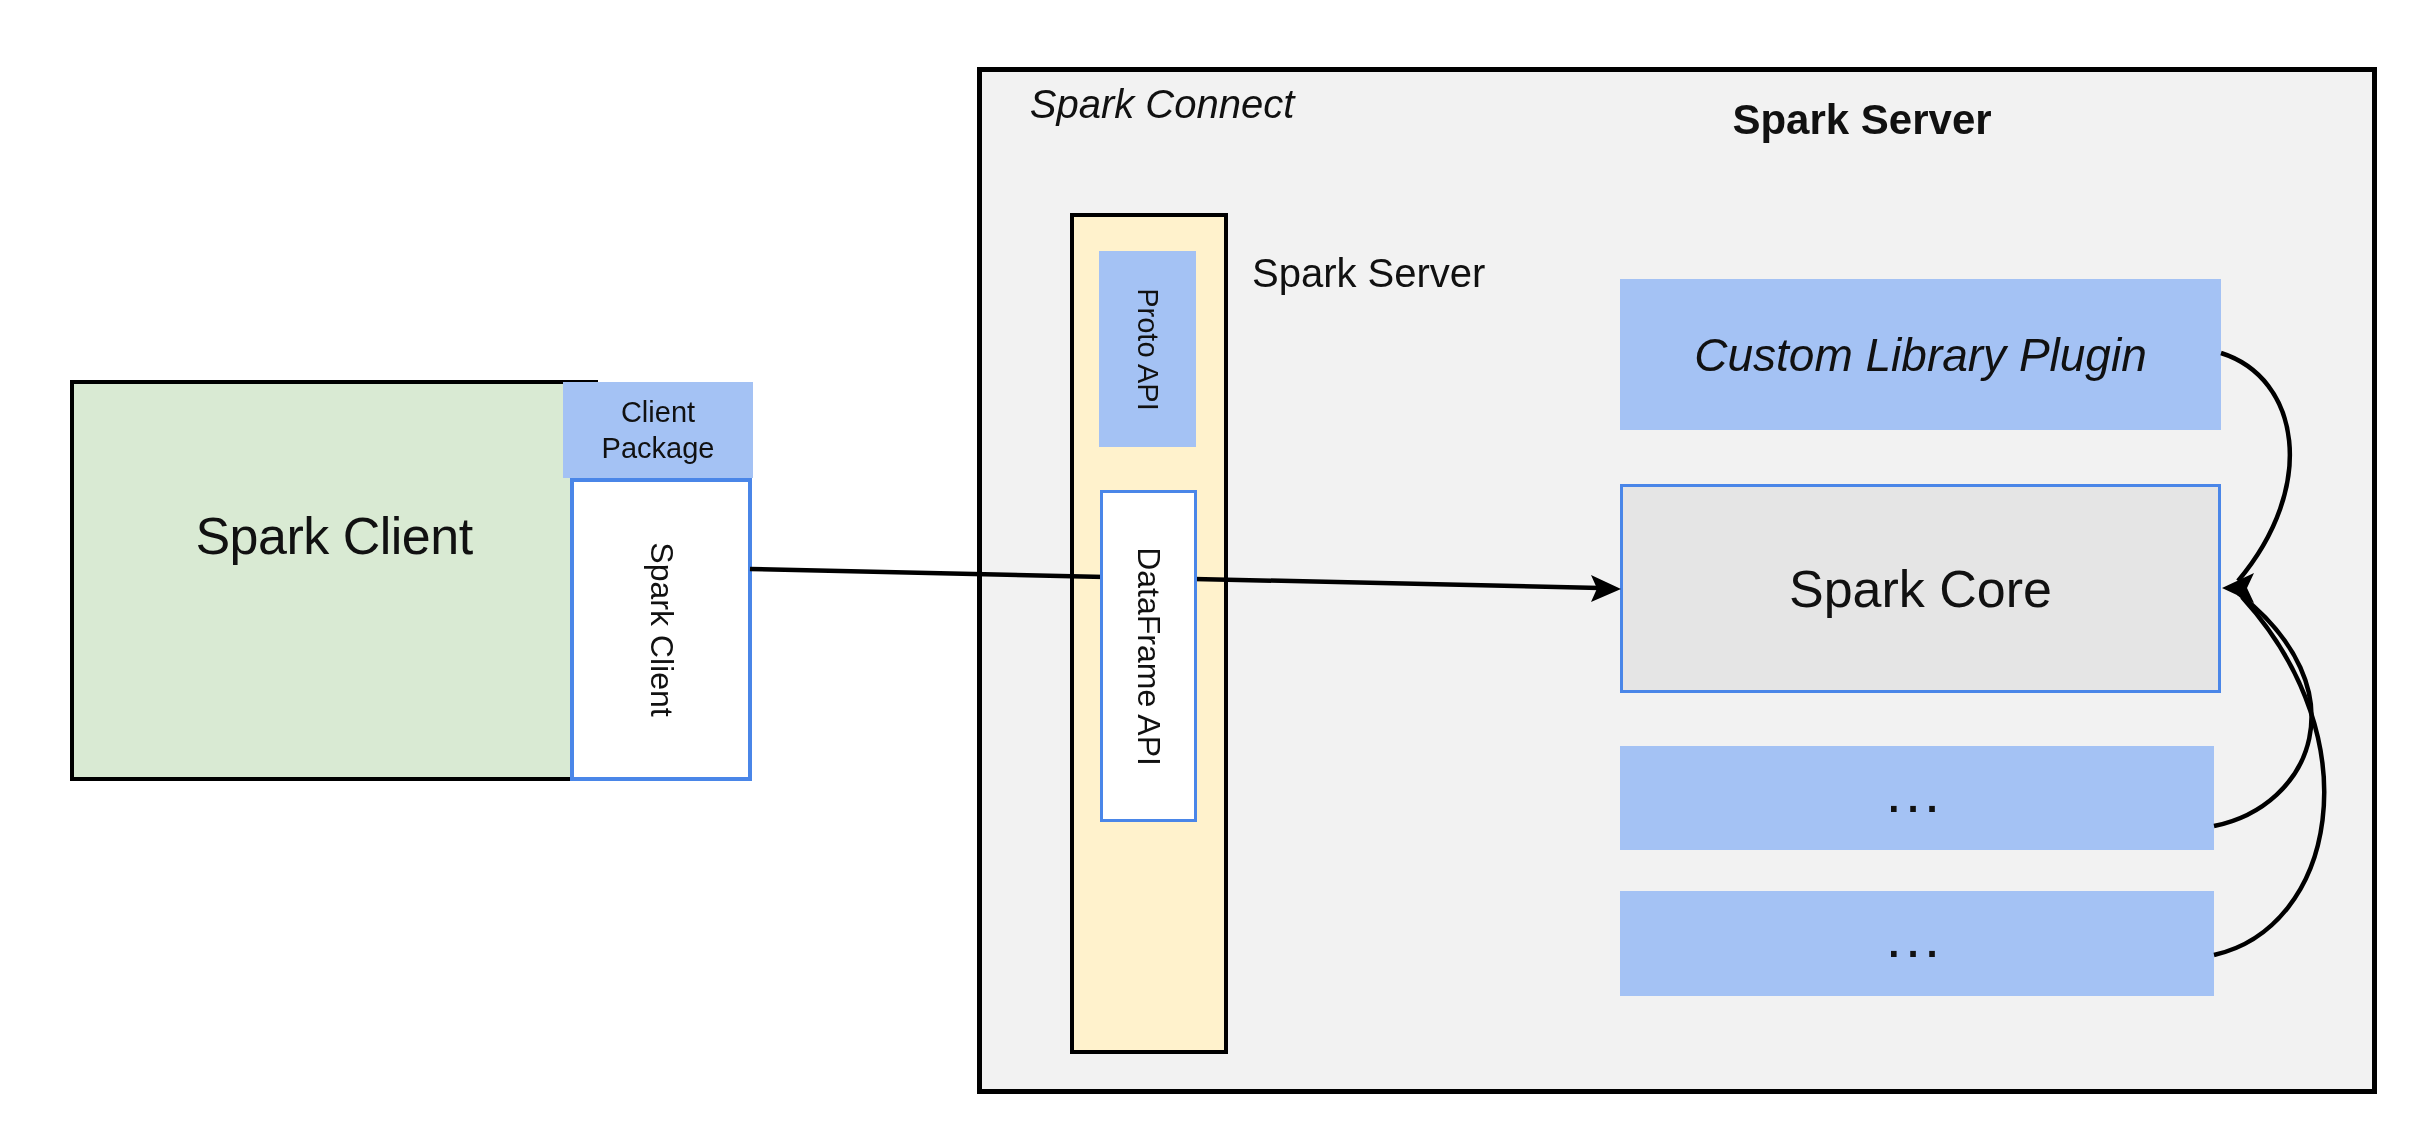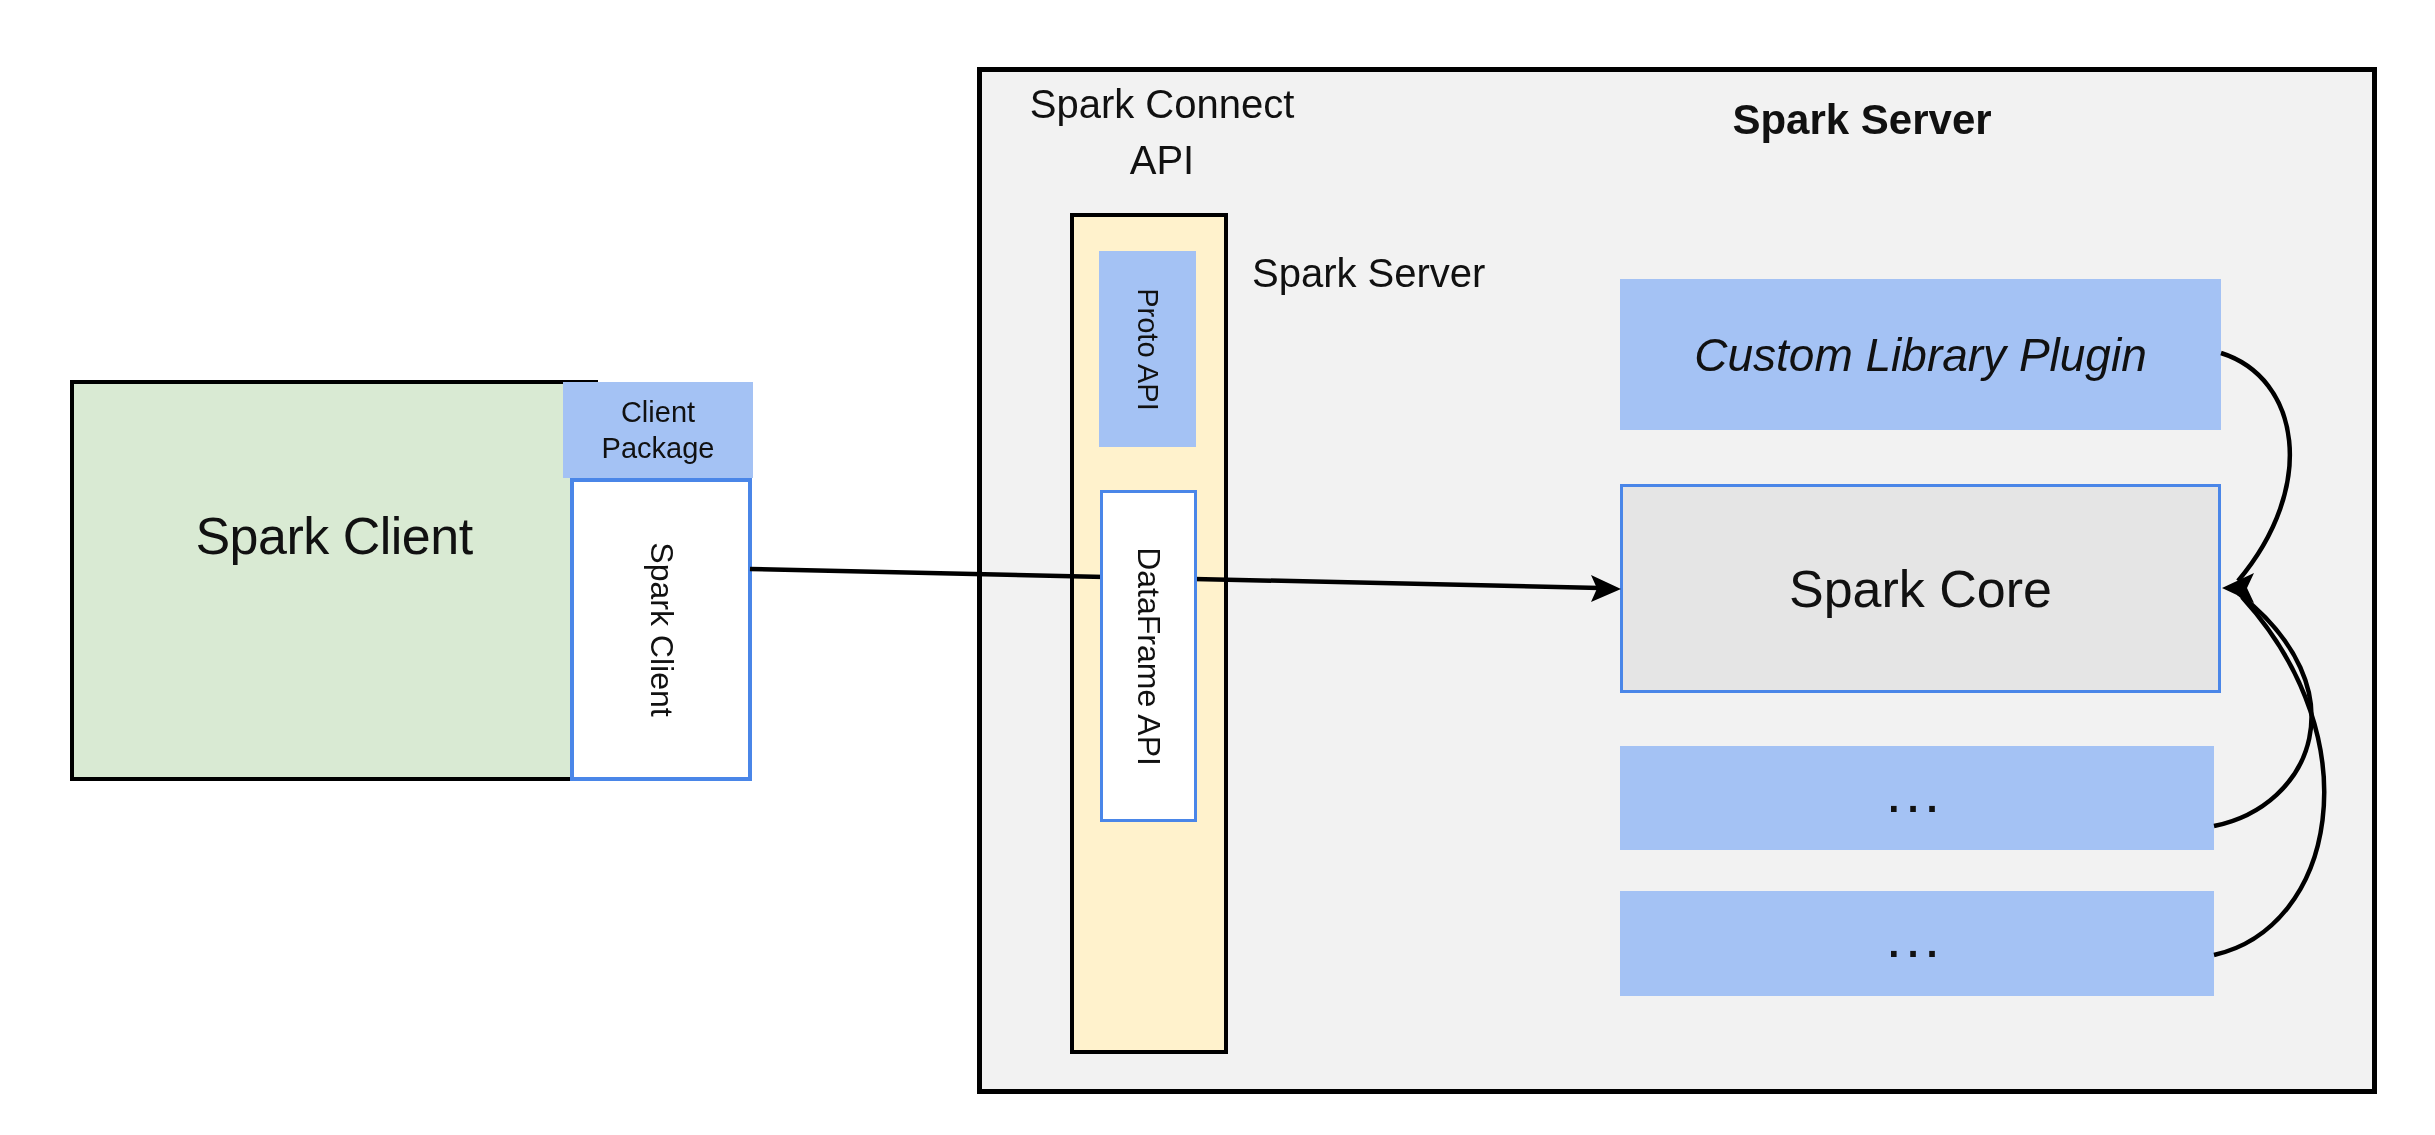--- a/index.html
+++ b/index.html
@@ -45,21 +45,21 @@
   .spark-client-box {
     left:570px; top:478px; width:182px; height:303px;
     background:#fff; border:4px solid var(--blue_border); z-index:3;
   }
   .vlabel { transform:rotate(90deg); white-space:nowrap; }
   .spark-client-box .vlabel { font-size:32px; }
 
   
   .connect-title {
     left:1002px; top:76px; width:320px; text-align:center;
-    font-size:40px; line-height:56px; z-index:3;
+    font-size:40px; line-height:56px; z-index:3;font-style:italic;
   }
   .proto-box {
     left:1099px; top:251px; width:97px; height:196px;
     background:var(--blue_fill); z-index:3;
   }
   .proto-box .vlabel { font-size:29px; }
   .dataframe-box {
     left:1100px; top:490px; width:97px; height:332px;
     background:#fff; border:3px solid var(--blue_border); z-index:6;
   }
@@ -117,21 +117,20 @@
     <div>Client</div>
     <div>Package</div>
   </div>
 
   <div class="abs flexc spark-client-box">
     <span class="vlabel">Spark Client</span>
   </div>
 
   <div class="abs connect-title">
     <div>Spark Connect</div>
-    <div>API</div>
   </div>
 
   <div class="abs yellow-box"></div>
 
   <div class="abs flexc proto-box">
     <span class="vlabel">Proto API</span>
   </div>
 
   <div class="abs library-label">
     <div>Spark Server</div>

